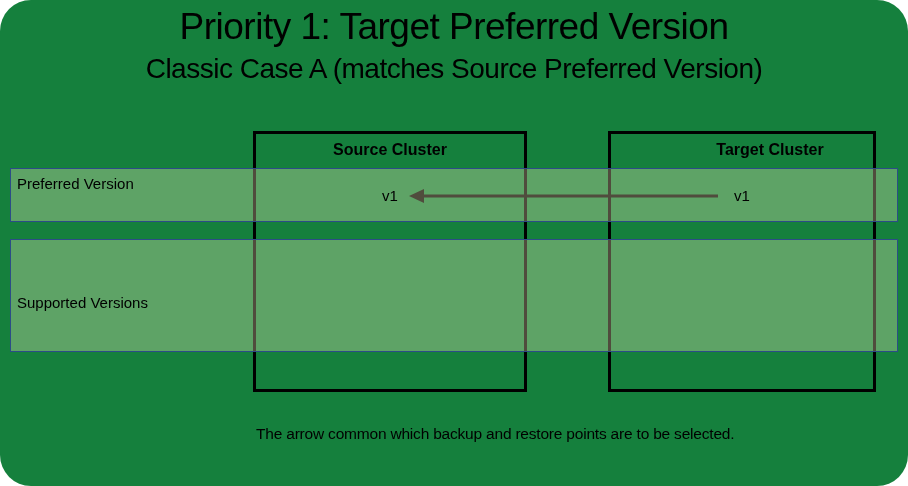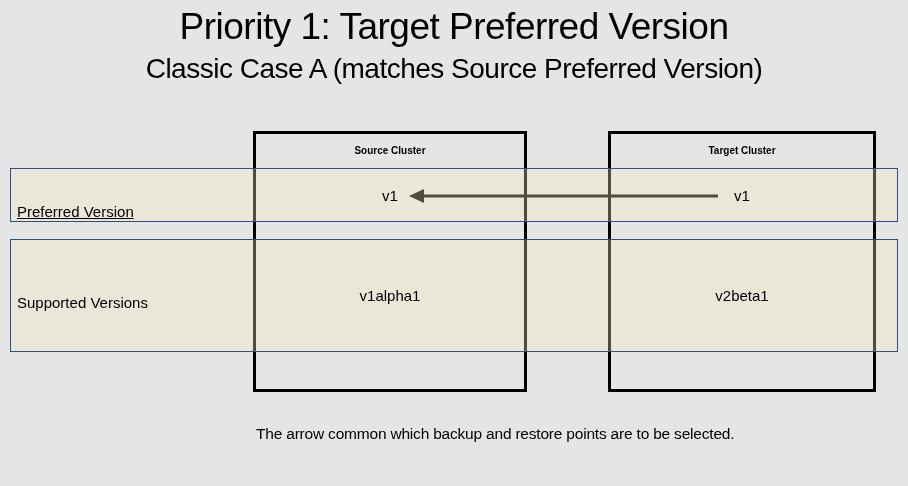--- a/index.html
+++ b/index.html
@@ -1,22 +1,23 @@
 <!DOCTYPE html>
 <html><head>
 <meta charset="utf-8">
 <style>
   html,body{margin:0;padding:0;background:#fff;}
   .stage{
     position:relative;
     width:908px;height:486px;
-    background:#e5e5e5;
+    background:#15803d;
     font-family:"Liberation Sans","DejaVu Sans",sans-serif;
     color:#000;
     overflow:hidden;
+    border-radius:31px;
   }
   .title{
     position:absolute;top:6px;left:0;width:908px;
     text-align:center;
     font-size:37px;line-height:42px;
     letter-spacing:-0.5px;
     color:#000;
   }
   .subtitle{
     position:absolute;top:52px;left:0;width:908px;
@@ -30,45 +31,45 @@
     border:3px solid #000;
     box-sizing:border-box;
     background:transparent;
     z-index:1;
   }
   .box-source{left:253px;width:274px;}
   .box-target{left:608px;width:268px;}
   .cluster-header{
     position:absolute;top:138px;height:24px;
     display:flex;align-items:center;justify-content:center;
-    font-size:10px;font-weight:bold;
+    font-size:16px;font-weight:bold;
     z-index:4;
   }
   .hdr-source{left:253px;width:274px;}
-  .hdr-target{left:608px;width:268px;}
+  .hdr-target{left:608px;width:268px;padding-left:28px;}
   .arrow-layer{
     position:absolute;left:405px;top:185px;width:320px;height:22px;
     z-index:2;
   }
   .band{
     position:absolute;left:10px;width:888px;
     background:rgba(248,235,191,0.32);
     border:1.5px solid #2b4d87;
     box-sizing:border-box;
     z-index:3;
   }
   .band-preferred{top:168px;height:54px;}
   .band-supported{top:239px;height:113px;}
   .row-label{
     position:absolute;left:17px;
     display:flex;align-items:center;
     font-size:15px;
     z-index:4;
   }
-  .lbl-preferred{top:184px;height:54px;text-decoration:underline;}
+  .lbl-preferred{top:156px;height:54px;}
   .lbl-supported{top:239px;height:126px;}
   .cell{
     position:absolute;
     display:flex;align-items:center;justify-content:center;
     font-size:15px;
     z-index:4;
   }
   .cell-bold{font-weight:normal;}
   .cell-src{left:253px;width:274px;}
   .cell-tgt{left:608px;width:268px;}
@@ -104,20 +105,18 @@
   <div class="band band-supported"></div>
 
   <div class="cluster-header hdr-source">Source Cluster</div>
   <div class="cluster-header hdr-target">Target Cluster</div>
 
   <div class="row-label lbl-preferred">Preferred Version</div>
   <div class="row-label lbl-supported">Supported Versions</div>
 
   <div class="cell cell-bold cell-src row-pref">v1</div>
   <div class="cell cell-bold cell-tgt row-pref">v1</div>
-  <div class="cell cell-src row-supp">v1alpha1</div>
-  <div class="cell cell-tgt row-supp">v2beta1</div>
 
   <div class="note">
     <div>The arrow common which backup and restore points are to be selected.</div>
   </div>
 
 </div>
 
 </body></html>

